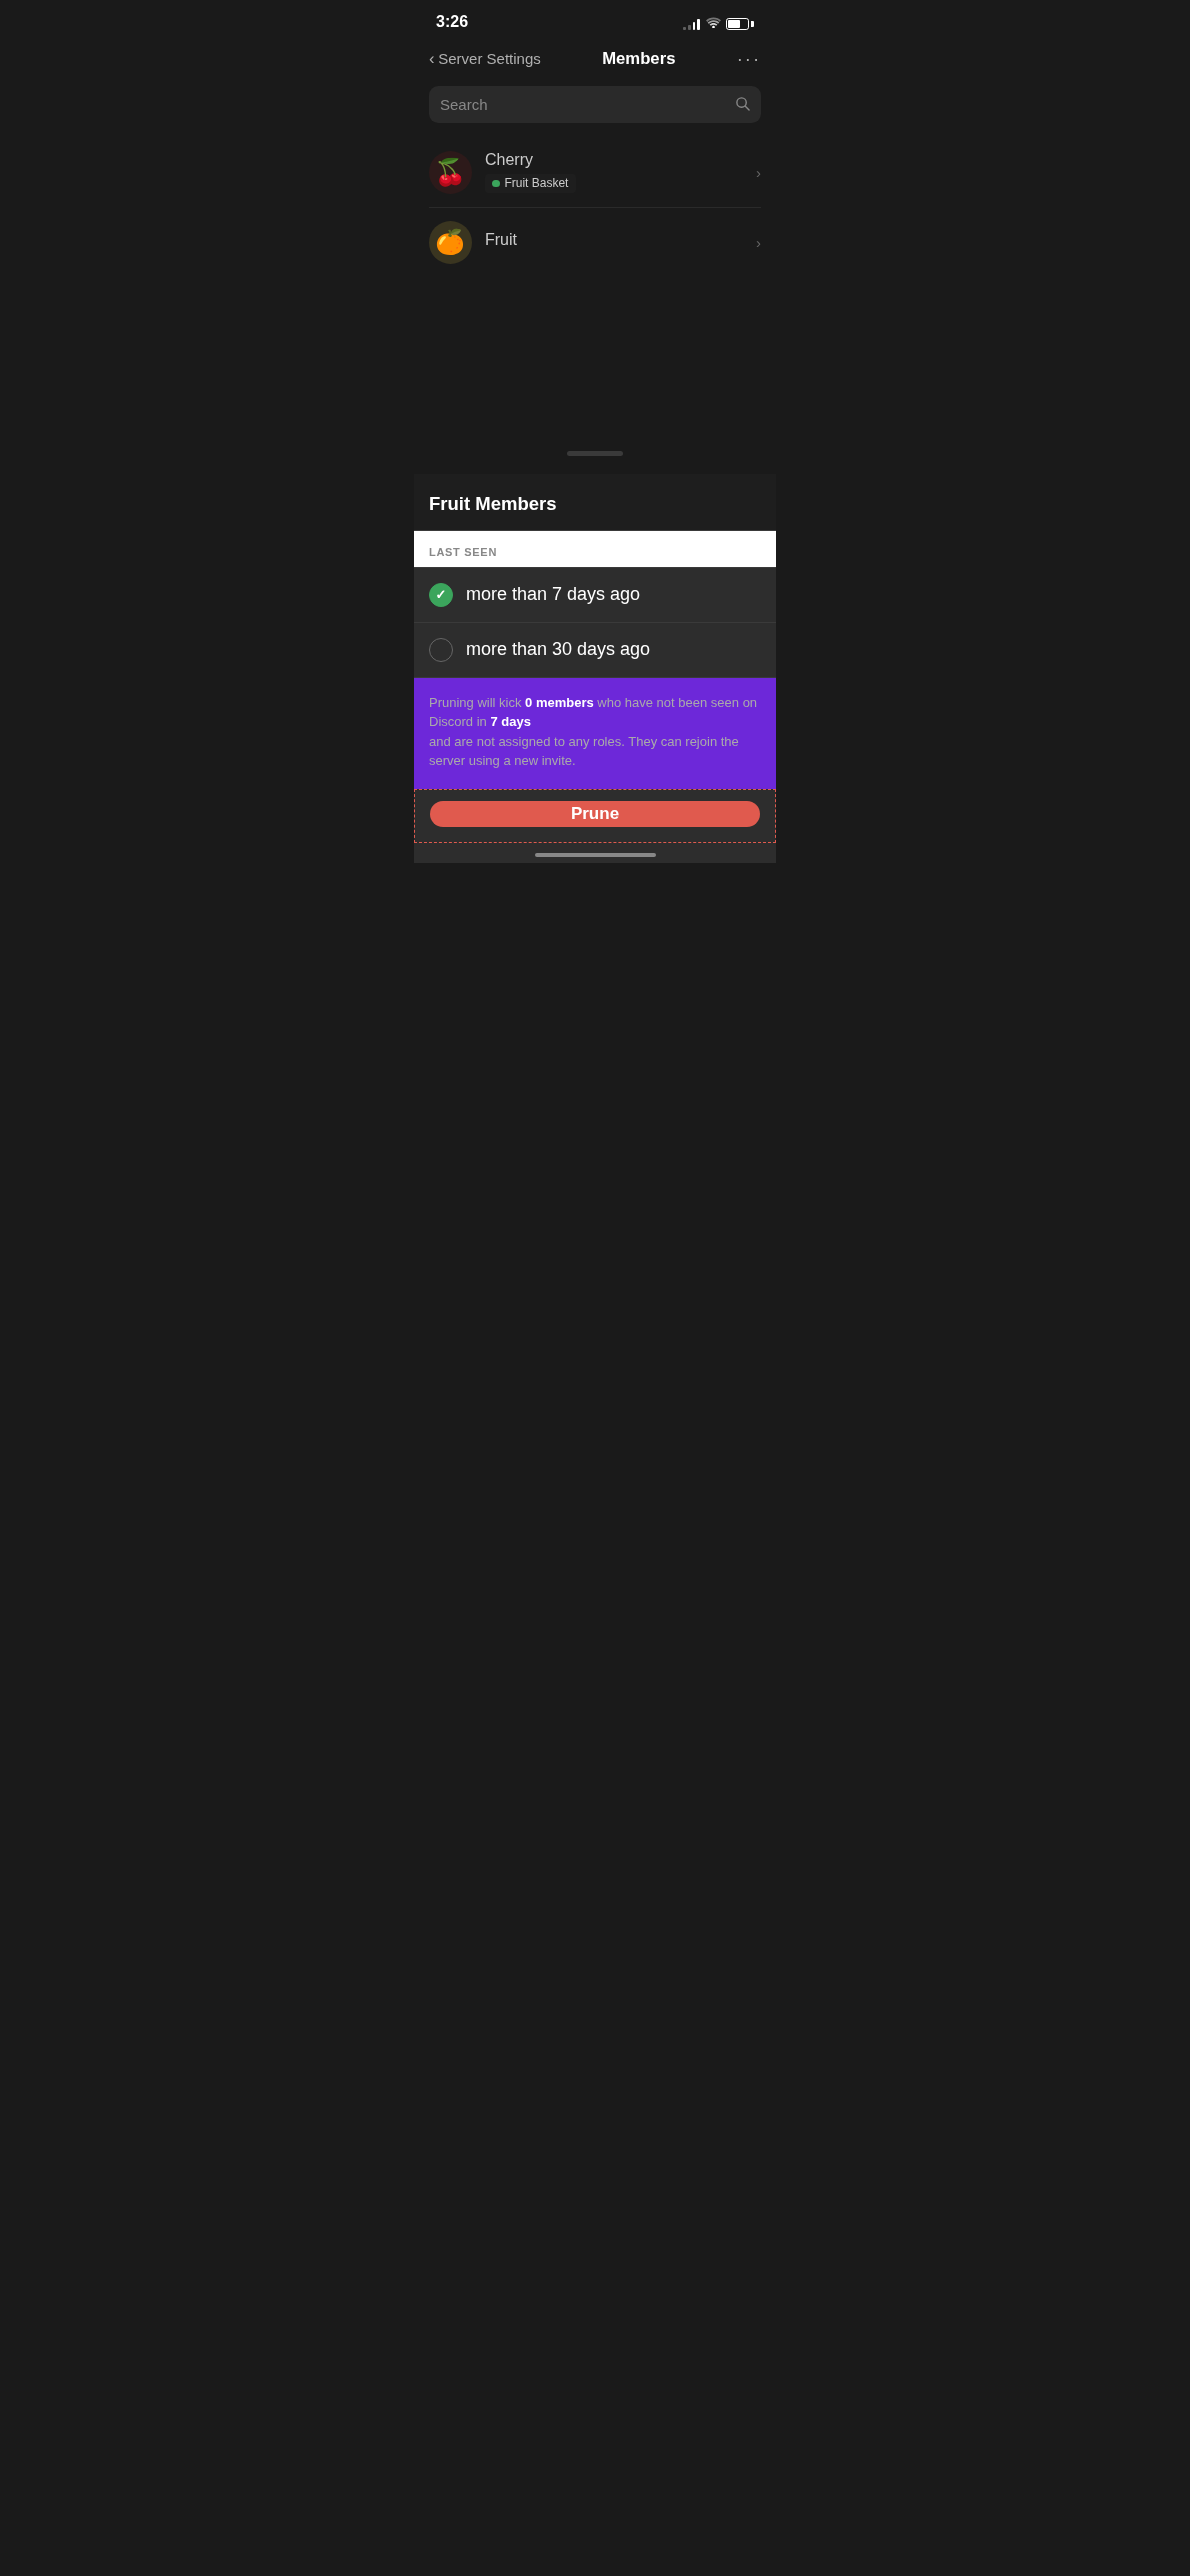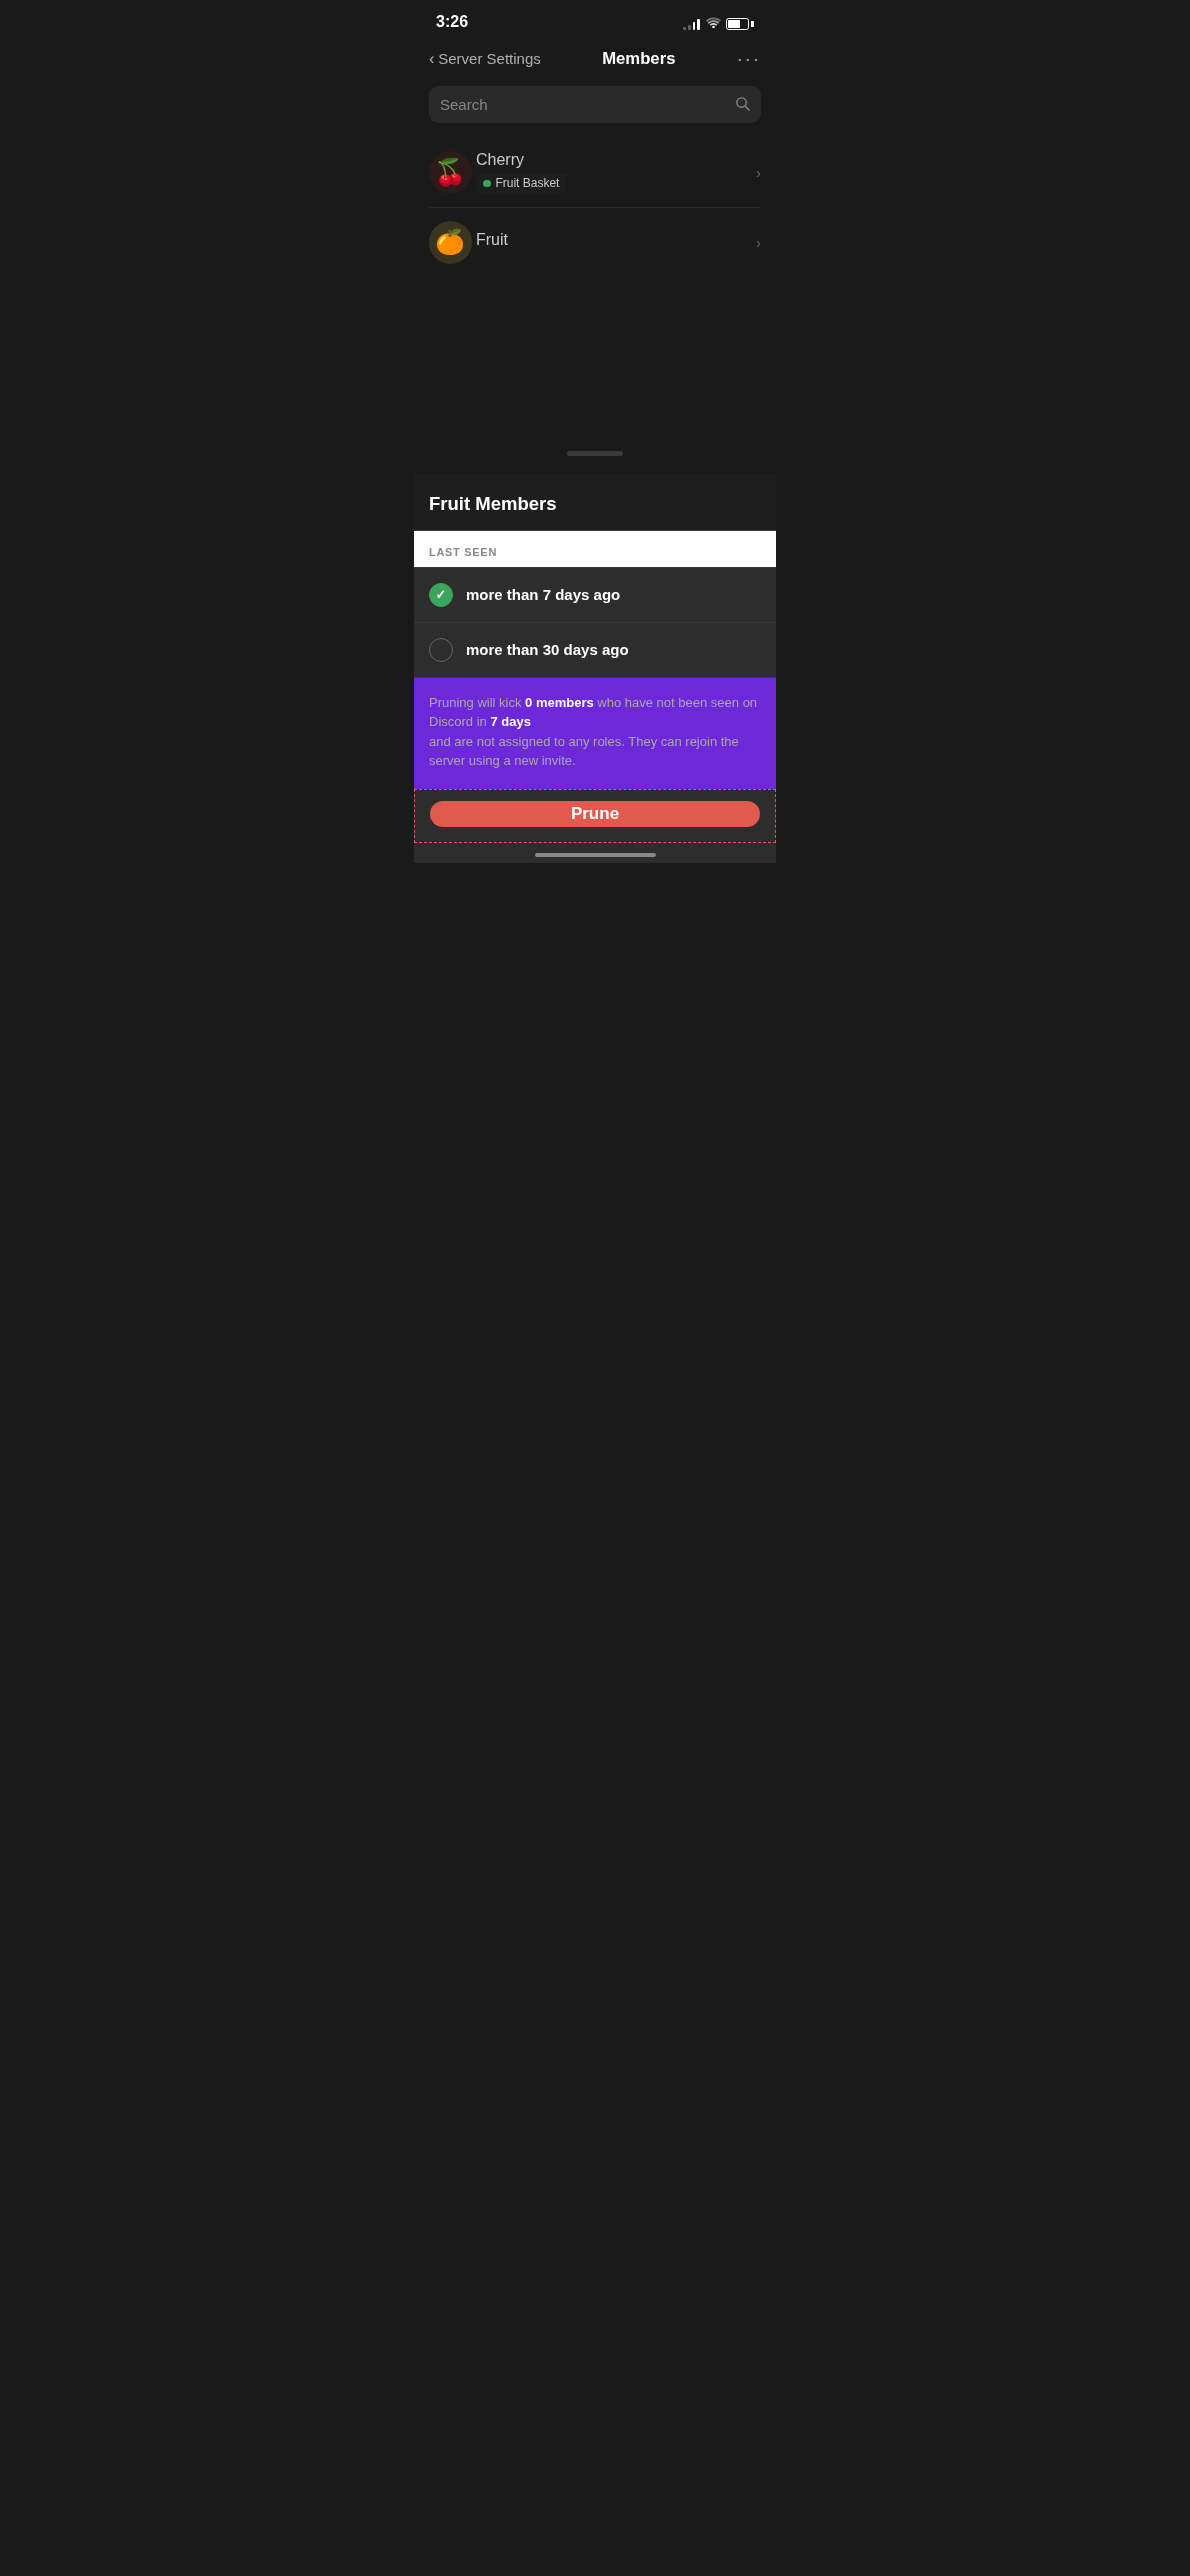--- a/index.html
+++ b/index.html
@@ -188,21 +188,21 @@
       font-size: 26px;
     }
 
     .avatar-orange {
       background: #3a3520;
       font-size: 24px;
     }
 
     .member-info {
       flex: 1;
-      margin-left: 4px;
+      margin-left: 13px;
     }
 
     .member-name {
       font-size: 16px;
       font-weight: 500;
       color: #ccc;
       margin-bottom: 3.7px;
     }
 
     .member-role {
@@ -309,22 +309,22 @@
       border-color: #3ba55c;
     }
 
     .radio-checkmark {
       color: #fff;
       font-size: 13px;
       font-weight: 700;
     }
 
     .radio-label {
-      font-size: 15px;
-      font-weight: 700;
+      font-size: 18px;
+      font-weight: 400;
       color: #fff;
     }
 
     
     .prune-description {
       padding: 15px 15px 18.5px;
       background: #6d28d9;
       font-size: 13px;
       color: #aaa;
       line-height: 1.5;

